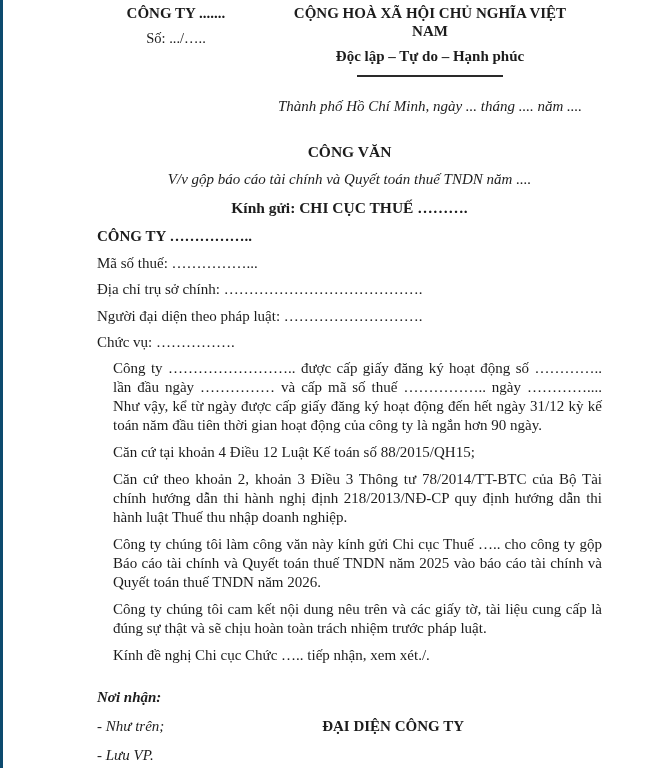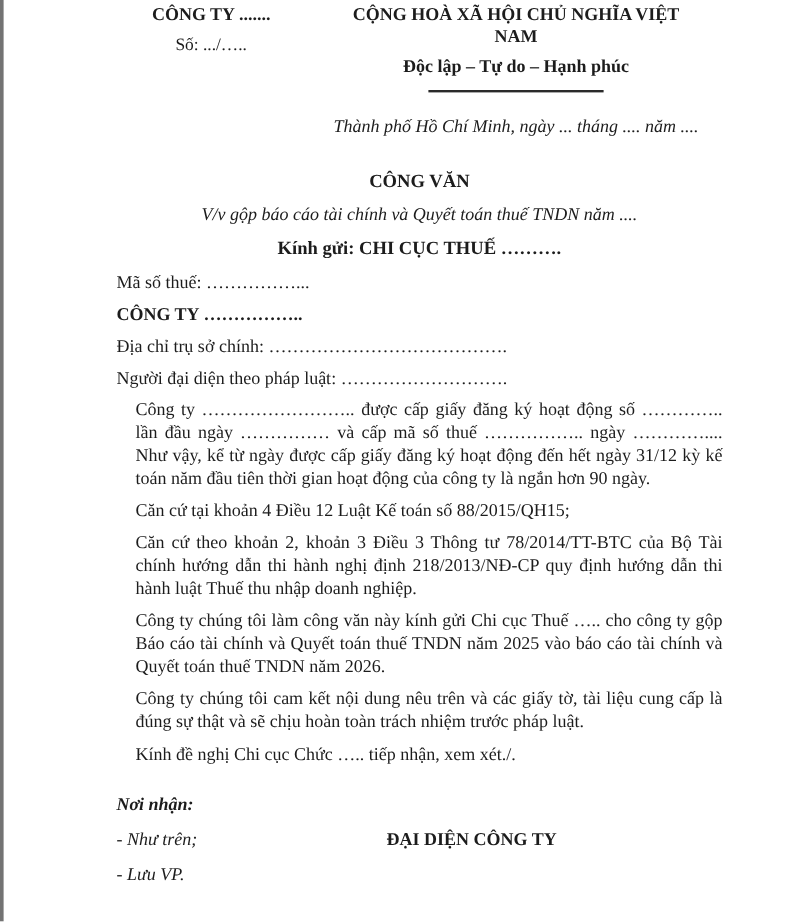--- a/index.html
+++ b/index.html
@@ -2,21 +2,21 @@
 <html><head>
 <meta charset="utf-8">
 <style>
   * { box-sizing: border-box; }
   html, body { margin: 0; padding: 0; background: #ffffff; }
   .page {
     position: relative;
     width: 663px;
     height: 768px;
     background: #ffffff;
-    border-left: 3px solid #737373;
+    border-left: 3px solid #0c4a6e;
     font-family: "Liberation Serif", "DejaVu Serif", serif;
     color: #1c1c1c;
     overflow: hidden;
   }
   .content { padding: 4px 61px 0 94px; }
 
   
   .letterhead { display: flex; align-items: flex-start; }
   .hdr-left { width: 158px; text-align: center; }
   .hdr-company { font-weight: bold; font-size: 15px; line-height: 18px; }
@@ -69,24 +69,25 @@
       </div>
     </div>
 
     <div class="title-block">
       <div class="doc-title">CÔNG VĂN</div>
       <div class="doc-subject">V/v gộp báo cáo tài chính và Quyết toán thuế TNDN năm ....</div>
       <div class="recipient-line">Kính gửi: CHI CỤC THUẾ ……….</div>
     </div>
 
     <div class="info">
+      <div class="info-row bold">CÔNG TY ……………..</div>
       <div class="info-row">Mã số thuế: ……………...</div>
-      <div class="info-row bold">CÔNG TY ……………..</div>
       <div class="info-row">Địa chỉ trụ sở chính: ………………………………….</div>
       <div class="info-row">Người đại diện theo pháp luật: ……………………….</div>
+      <div class="info-row">Chức vụ: …………….</div>
     </div>
 
     <div class="bodytext">
       <p>Công ty …………………….. được cấp giấy đăng ký hoạt động số ………….. lần đầu ngày …………… và cấp mã số thuế …………….. ngày ………….... Như vậy, kể từ ngày được cấp giấy đăng ký hoạt động đến hết ngày 31/12 kỳ kế toán năm đầu tiên thời gian hoạt động của công ty là ngắn hơn 90 ngày.</p>
       <p class="italic">Căn cứ tại khoản 4 Điều 12 Luật Kế toán số 88/2015/QH15;</p>
       <p class="italic">Căn cứ theo khoản 2, khoản 3 Điều 3 Thông tư 78/2014/TT-BTC của Bộ Tài chính hướng dẫn thi hành nghị định 218/2013/NĐ-CP quy định hướng dẫn thi hành luật Thuế thu nhập doanh nghiệp.</p>
       <p>Công ty chúng tôi làm công văn này kính gửi Chi cục Thuế ….. cho công ty gộp Báo cáo tài chính và Quyết toán thuế TNDN năm 2025 vào báo cáo tài chính và Quyết toán thuế TNDN năm 2026.</p>
       <p>Công ty chúng tôi cam kết nội dung nêu trên và các giấy tờ, tài liệu cung cấp là đúng sự thật và sẽ chịu hoàn toàn trách nhiệm trước pháp luật.</p>
       <p>Kính đề nghị Chi cục Chức ….. tiếp nhận, xem xét./.</p>
     </div>

